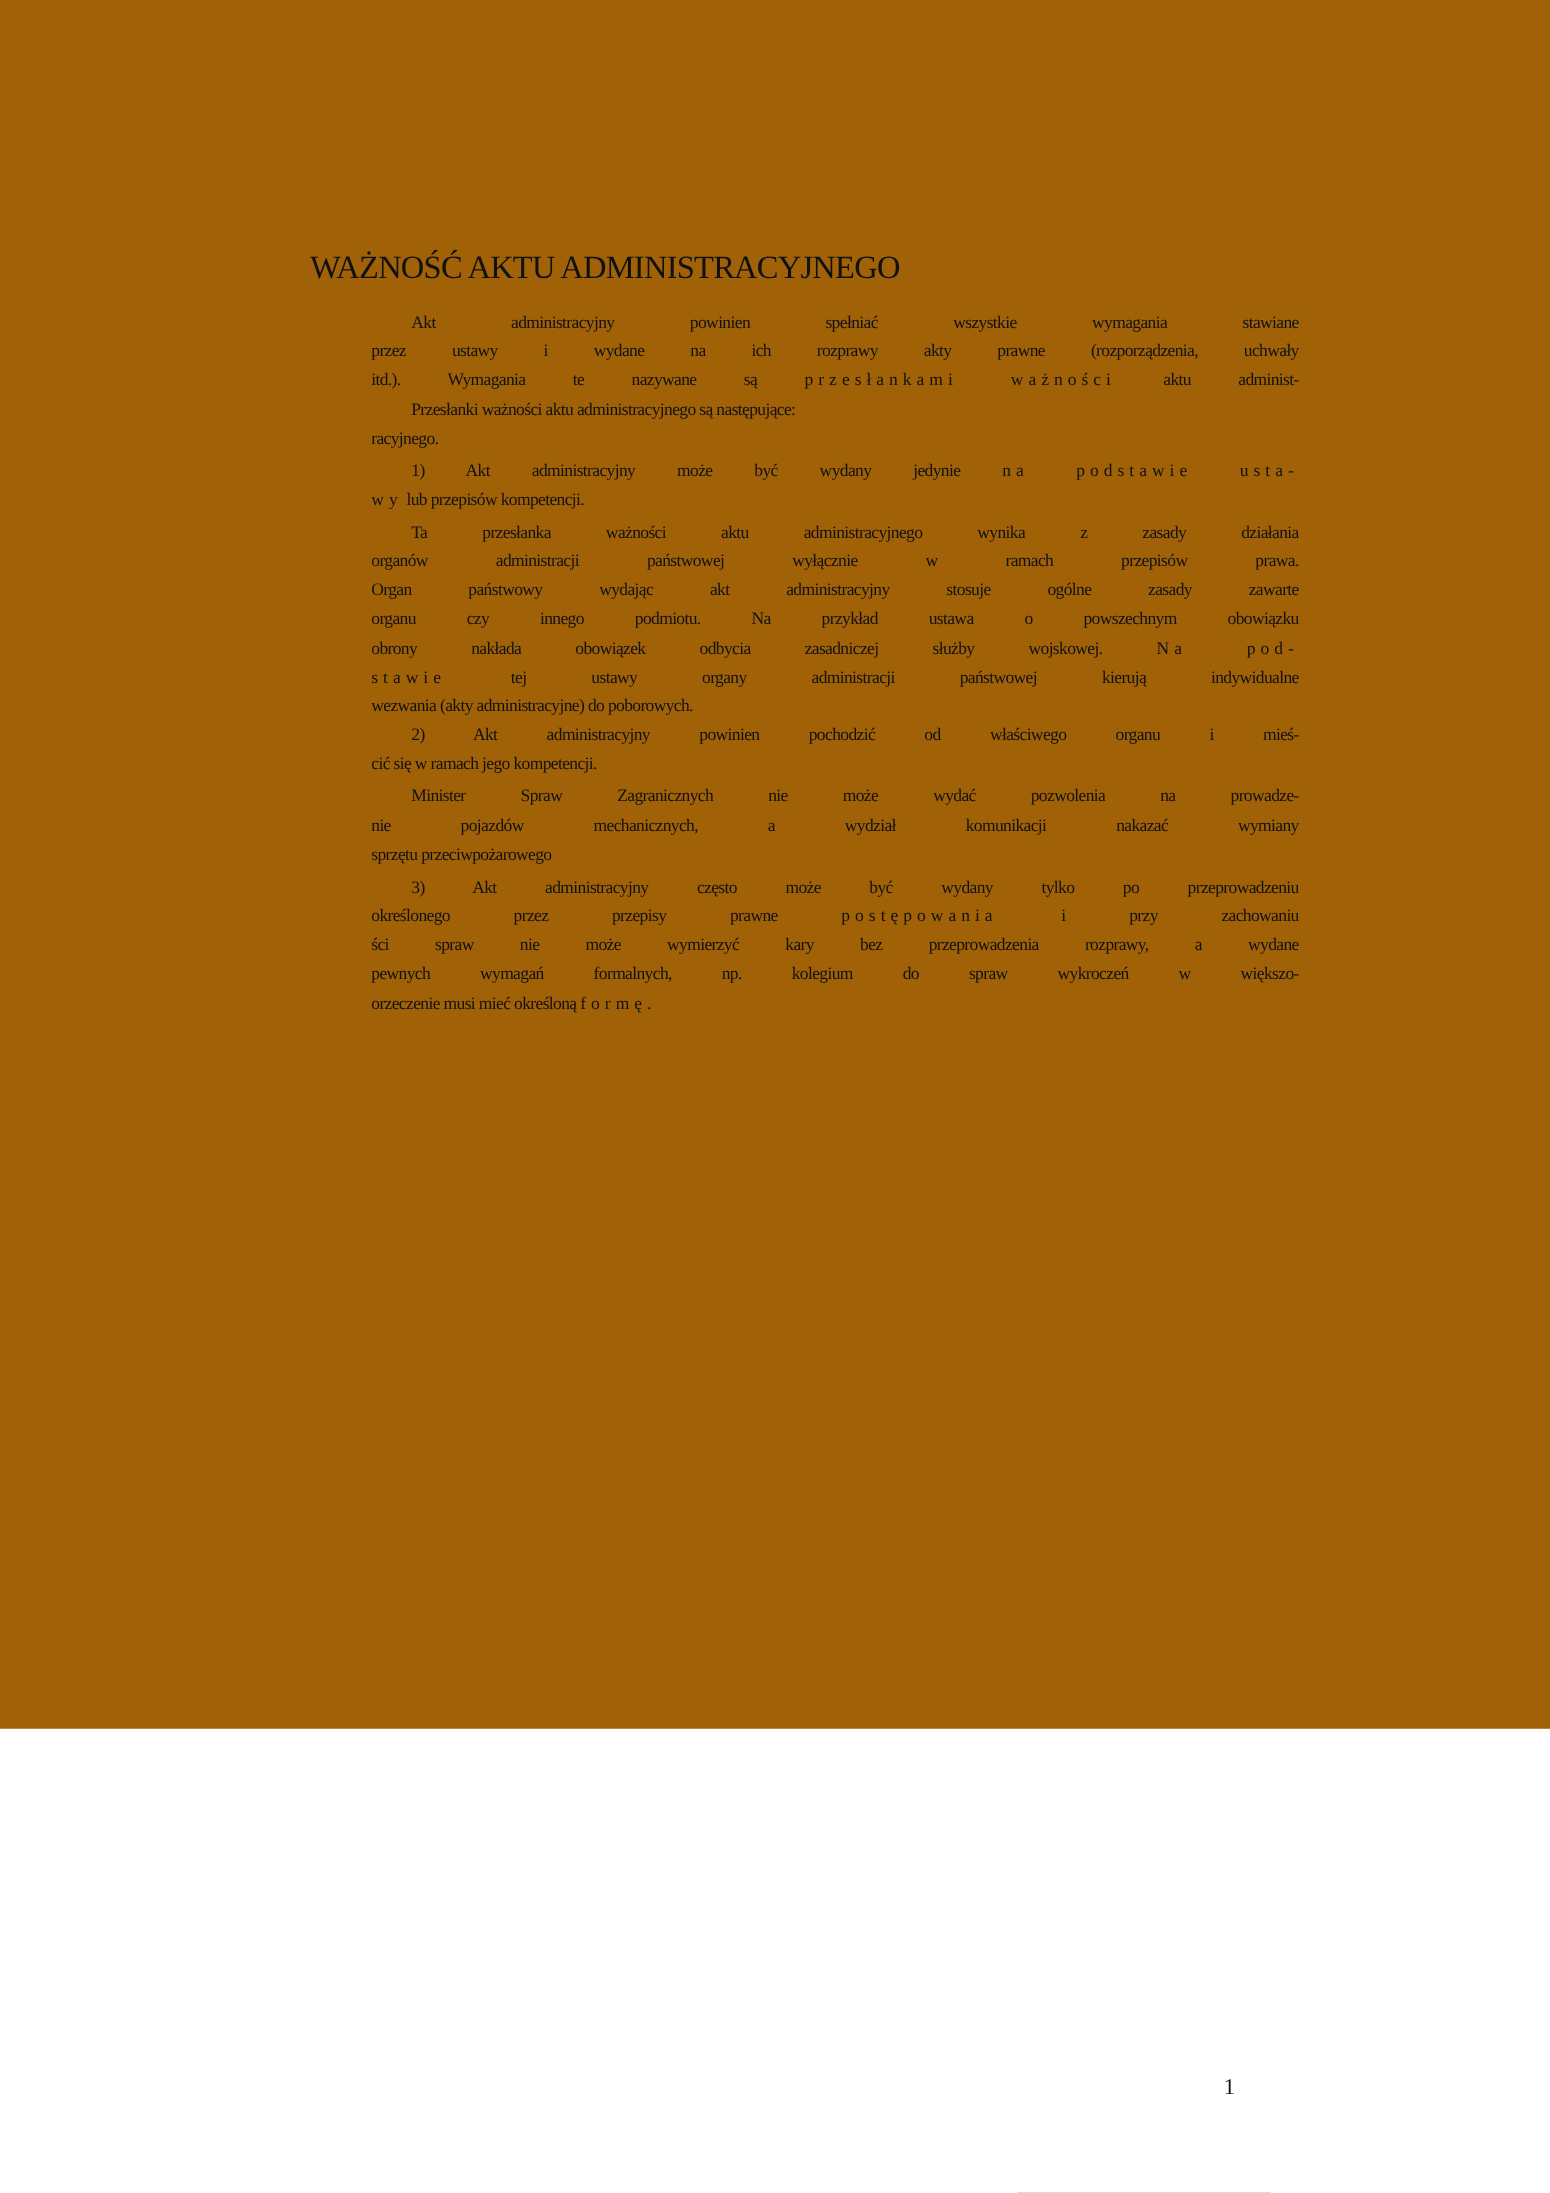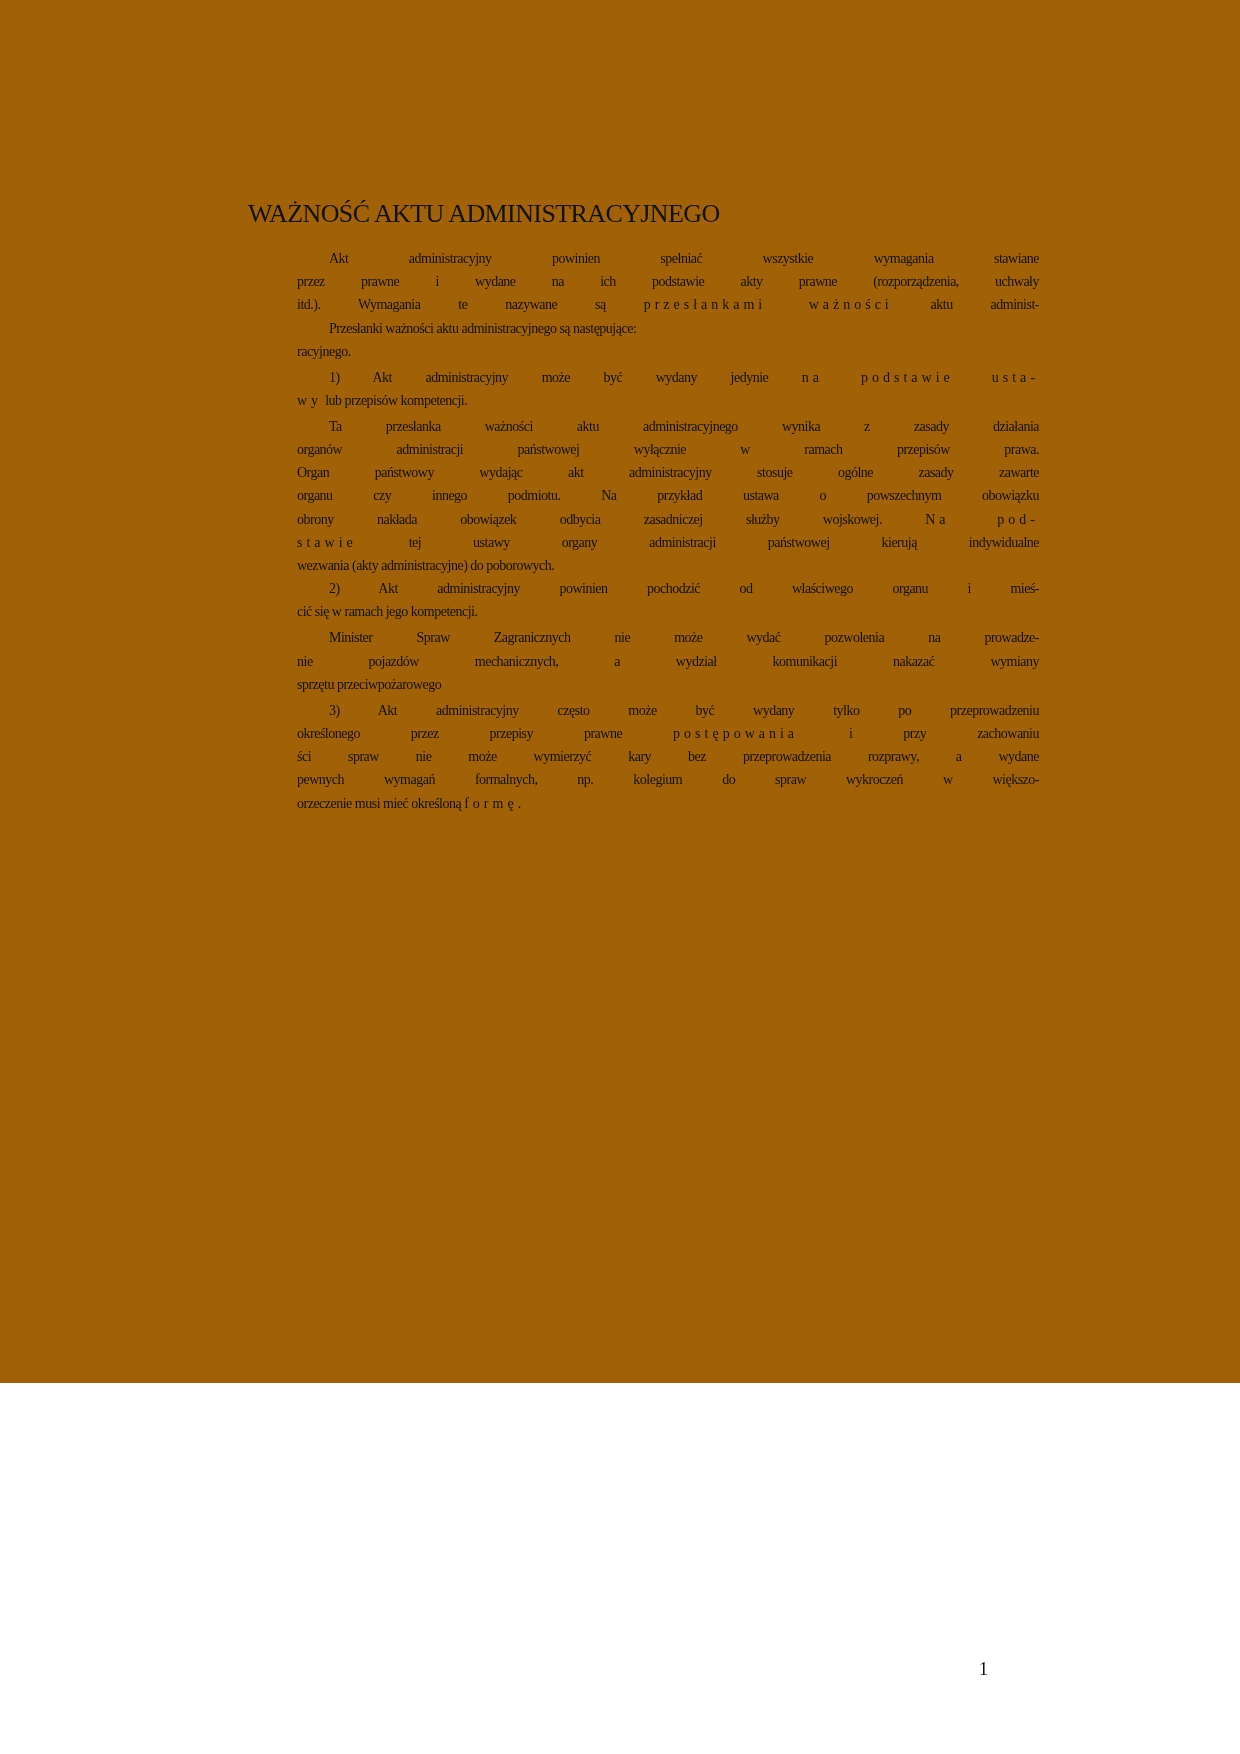--- a/index.html
+++ b/index.html
@@ -30,21 +30,21 @@
 </style>
 </head>
 <body>
 
 <div class="page">
   <div class="title">WAŻNOŚĆ AKTU ADMINISTRACYJNEGO</div>
 
   <div class="body">
 
     <span class="line indent">Akt administracyjny powinien spełniać wszystkie wymagania stawiane</span>
-    <span class="line">przez prawne i wydane na ich podstawie akty prawne (rozporządzenia, uchwały</span>
+    <span class="line">przez ustawy i wydane na ich rozprawy akty prawne (rozporządzenia, uchwały</span>
     <span class="line"><span>itd.). Wymagania te nazywane są </span><span class="sp">przesłankami ważności</span><span> aktu administ-</span></span>
     <span class="line indent last">Przesłanki ważności aktu administracyjnego są następujące:</span>
 
     <span class="line last">racyjnego.</span>
     <span class="gap"></span>
 
     <span class="line indent"><span>1) Akt administracyjny może być wydany jedynie </span><span class="sp">na podstawie usta-</span></span>
     <span class="line last"><span class="sp">wy</span><span> lub przepisów kompetencji.</span></span>
     <span class="gap"></span>
 

